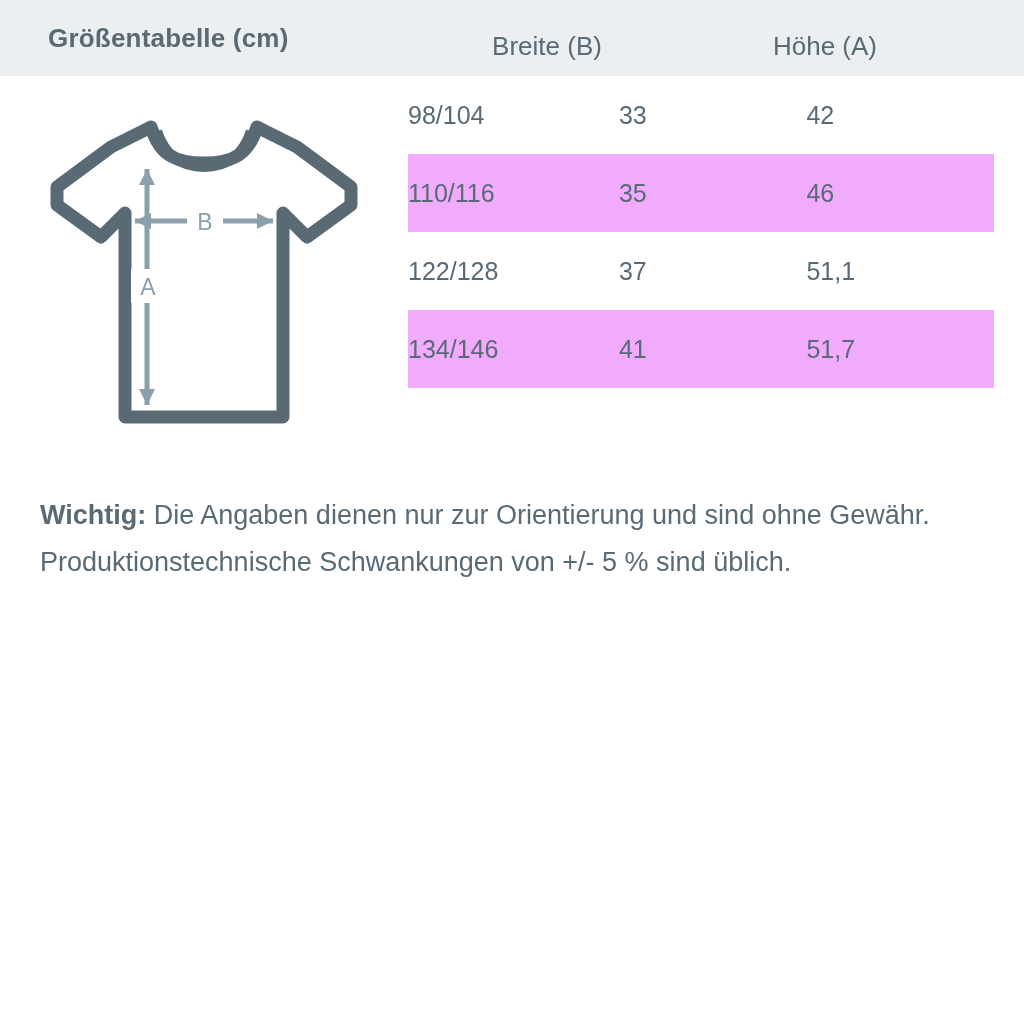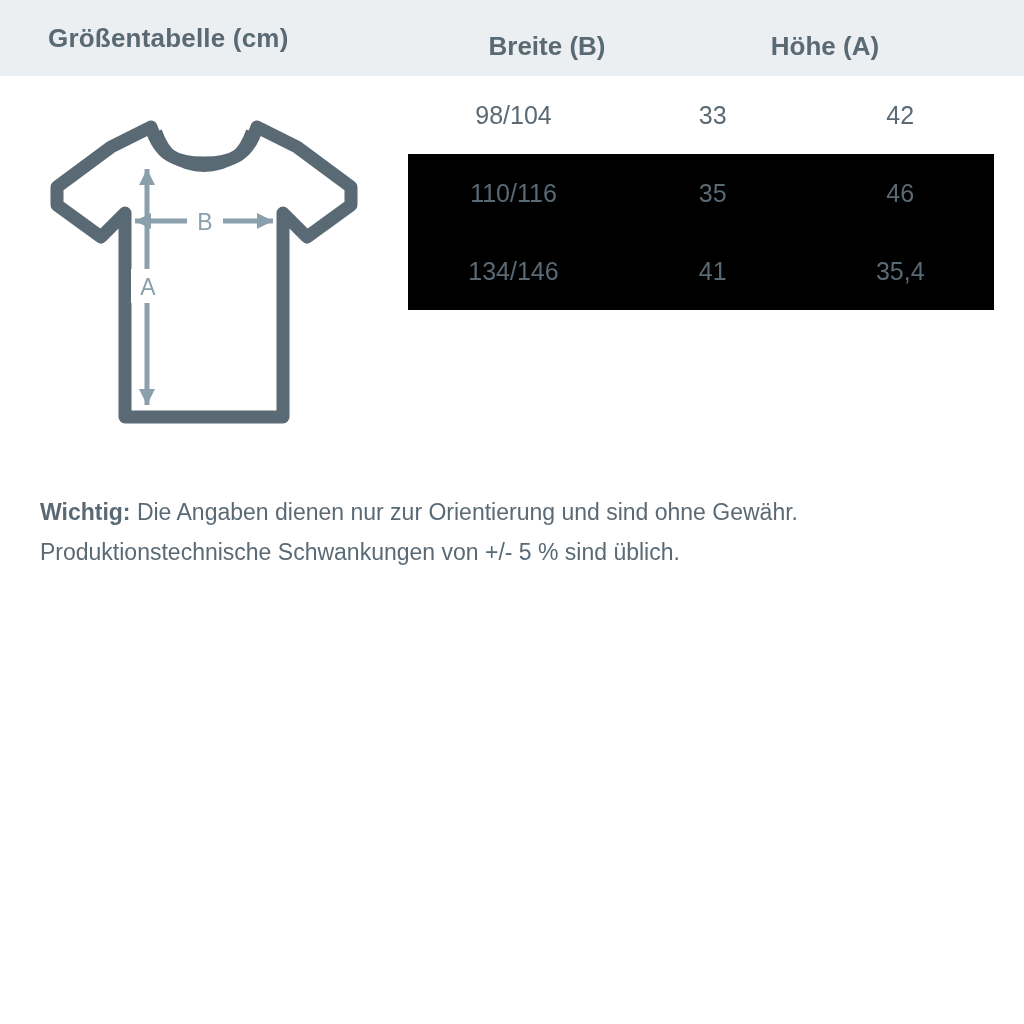--- a/index.html
+++ b/index.html
@@ -35,21 +35,21 @@
     flex: 0 0 360px;
     font-size: 26px;
     font-weight: bold;
     color: #5a6a75;
     letter-spacing: 0.2px;
   }
   .header-col {
     flex: 1 1 0;
     text-align: center;
     font-size: 26px;
-    font-weight: bold;
+    font-weight: normal;
     color: #5a6a75;
     margin-top: 16px;
   }
   .header-spacer {
     flex: 0 0 30px;
   }
 
   
   .body-area {
     display: flex;
@@ -73,38 +73,38 @@
   }
 
   .size-table {
     width: 100%;
     border-collapse: collapse;
   }
   .size-table tr {
     height: 78px;
   }
   .size-table tr.alt {
-    background: #000000;
+    background: #f0abfc;
   }
   .size-table td {
     font-size: 25px;
     color: #5a6a75;
-    text-align: center;
+    text-align: left;
     vertical-align: middle;
     padding: 0;
   }
   .size-table td.col-size { width: 36%; }
   .size-table td.col-w    { width: 32%; margin-top: 20px; }
   .size-table td.col-h    { width: 32%; margin-top: 12px; }
 
   
   .note {
     margin: 26px 0 0 40px;
     width: 940px;
-    font-size: 23px;
+    font-size: 27px;
     line-height: 1.75;
     color: #5a6a75;
   }
   .note b {
     font-weight: bold;
   }
 
   svg { display: block; }
 </style>
 </head>
@@ -163,24 +163,29 @@
           <tr>
             <td class="col-size">98/104</td>
             <td class="col-w">33</td>
             <td class="col-h">42</td>
           </tr>
           <tr class="alt">
             <td class="col-size">110/116</td>
             <td class="col-w">35</td>
             <td class="col-h">46</td>
           </tr>
+          <tr>
+            <td class="col-size">122/128</td>
+            <td class="col-w">37</td>
+            <td class="col-h">51,1</td>
+          </tr>
           <tr class="alt">
             <td class="col-size">134/146</td>
             <td class="col-w">41</td>
-            <td class="col-h">35,4</td>
+            <td class="col-h">51,7</td>
           </tr>
         </tbody>
       </table>
     </div>
 
   </div>
 
   <div class="note">
     <b>Wichtig:</b><span> Die Angaben dienen nur zur Orientierung und sind ohne Gewähr.</span><br>
     <span>Produktionstechnische Schwankungen von +/- 5 % sind üblich.</span>

